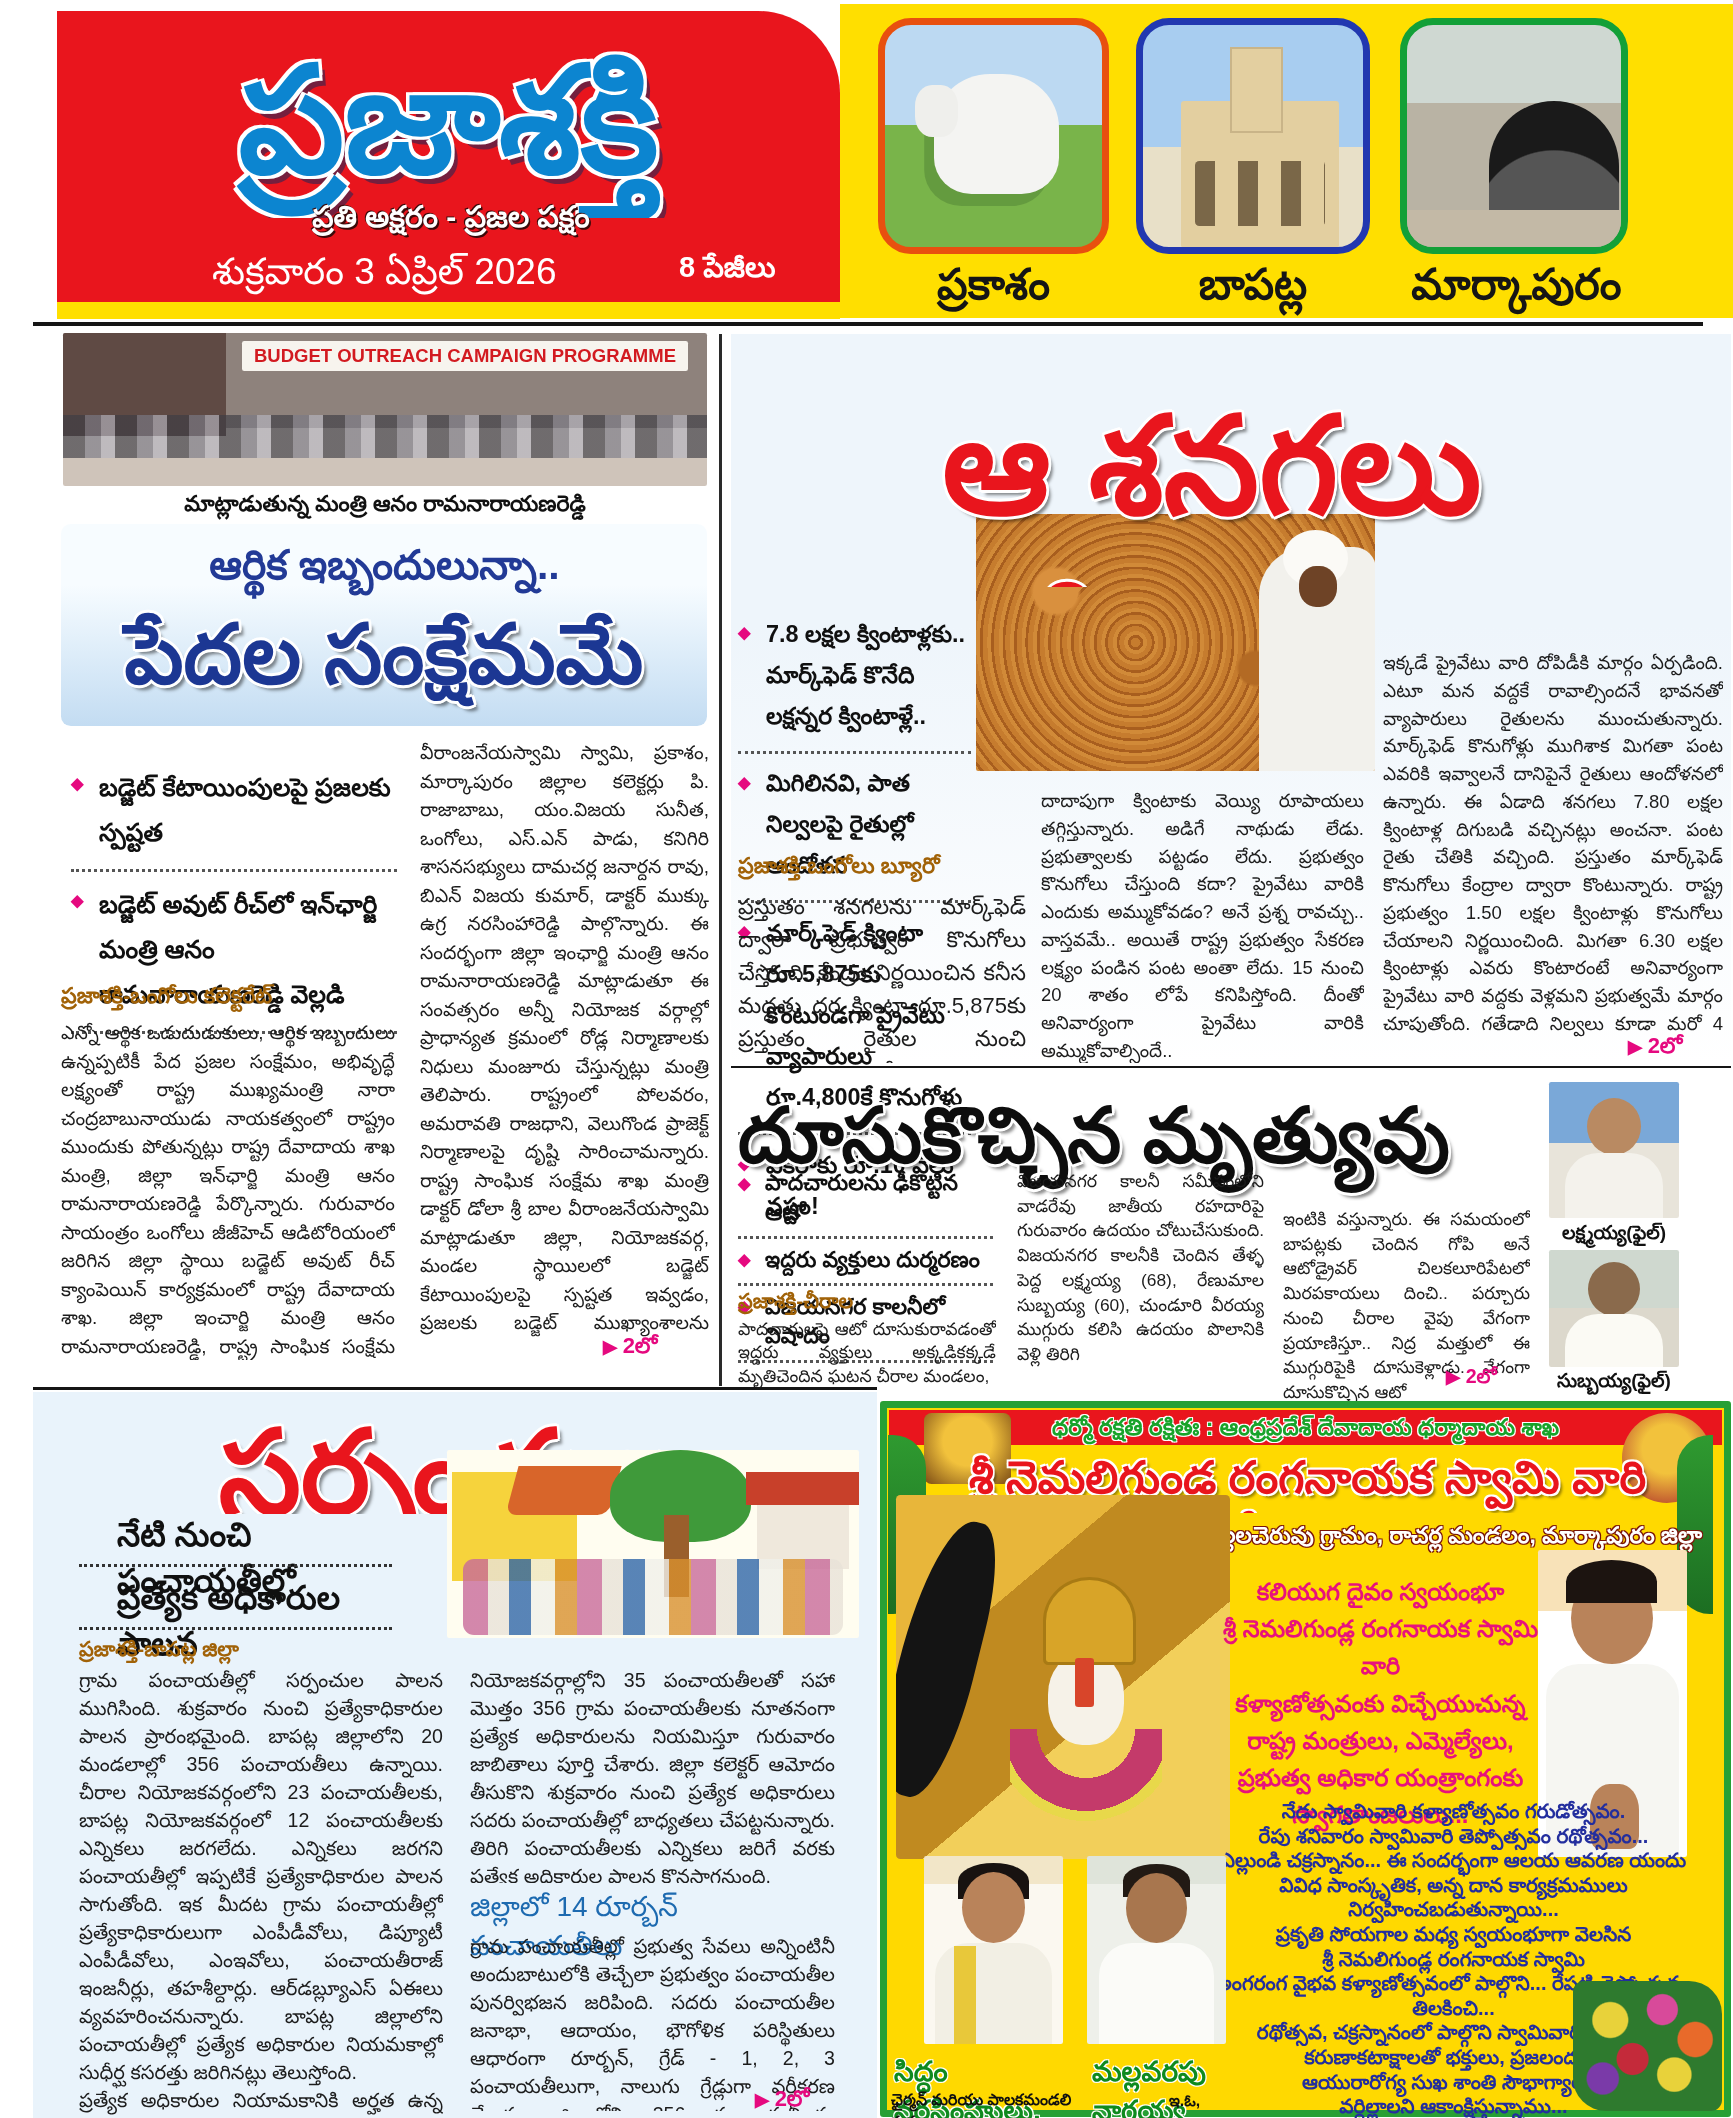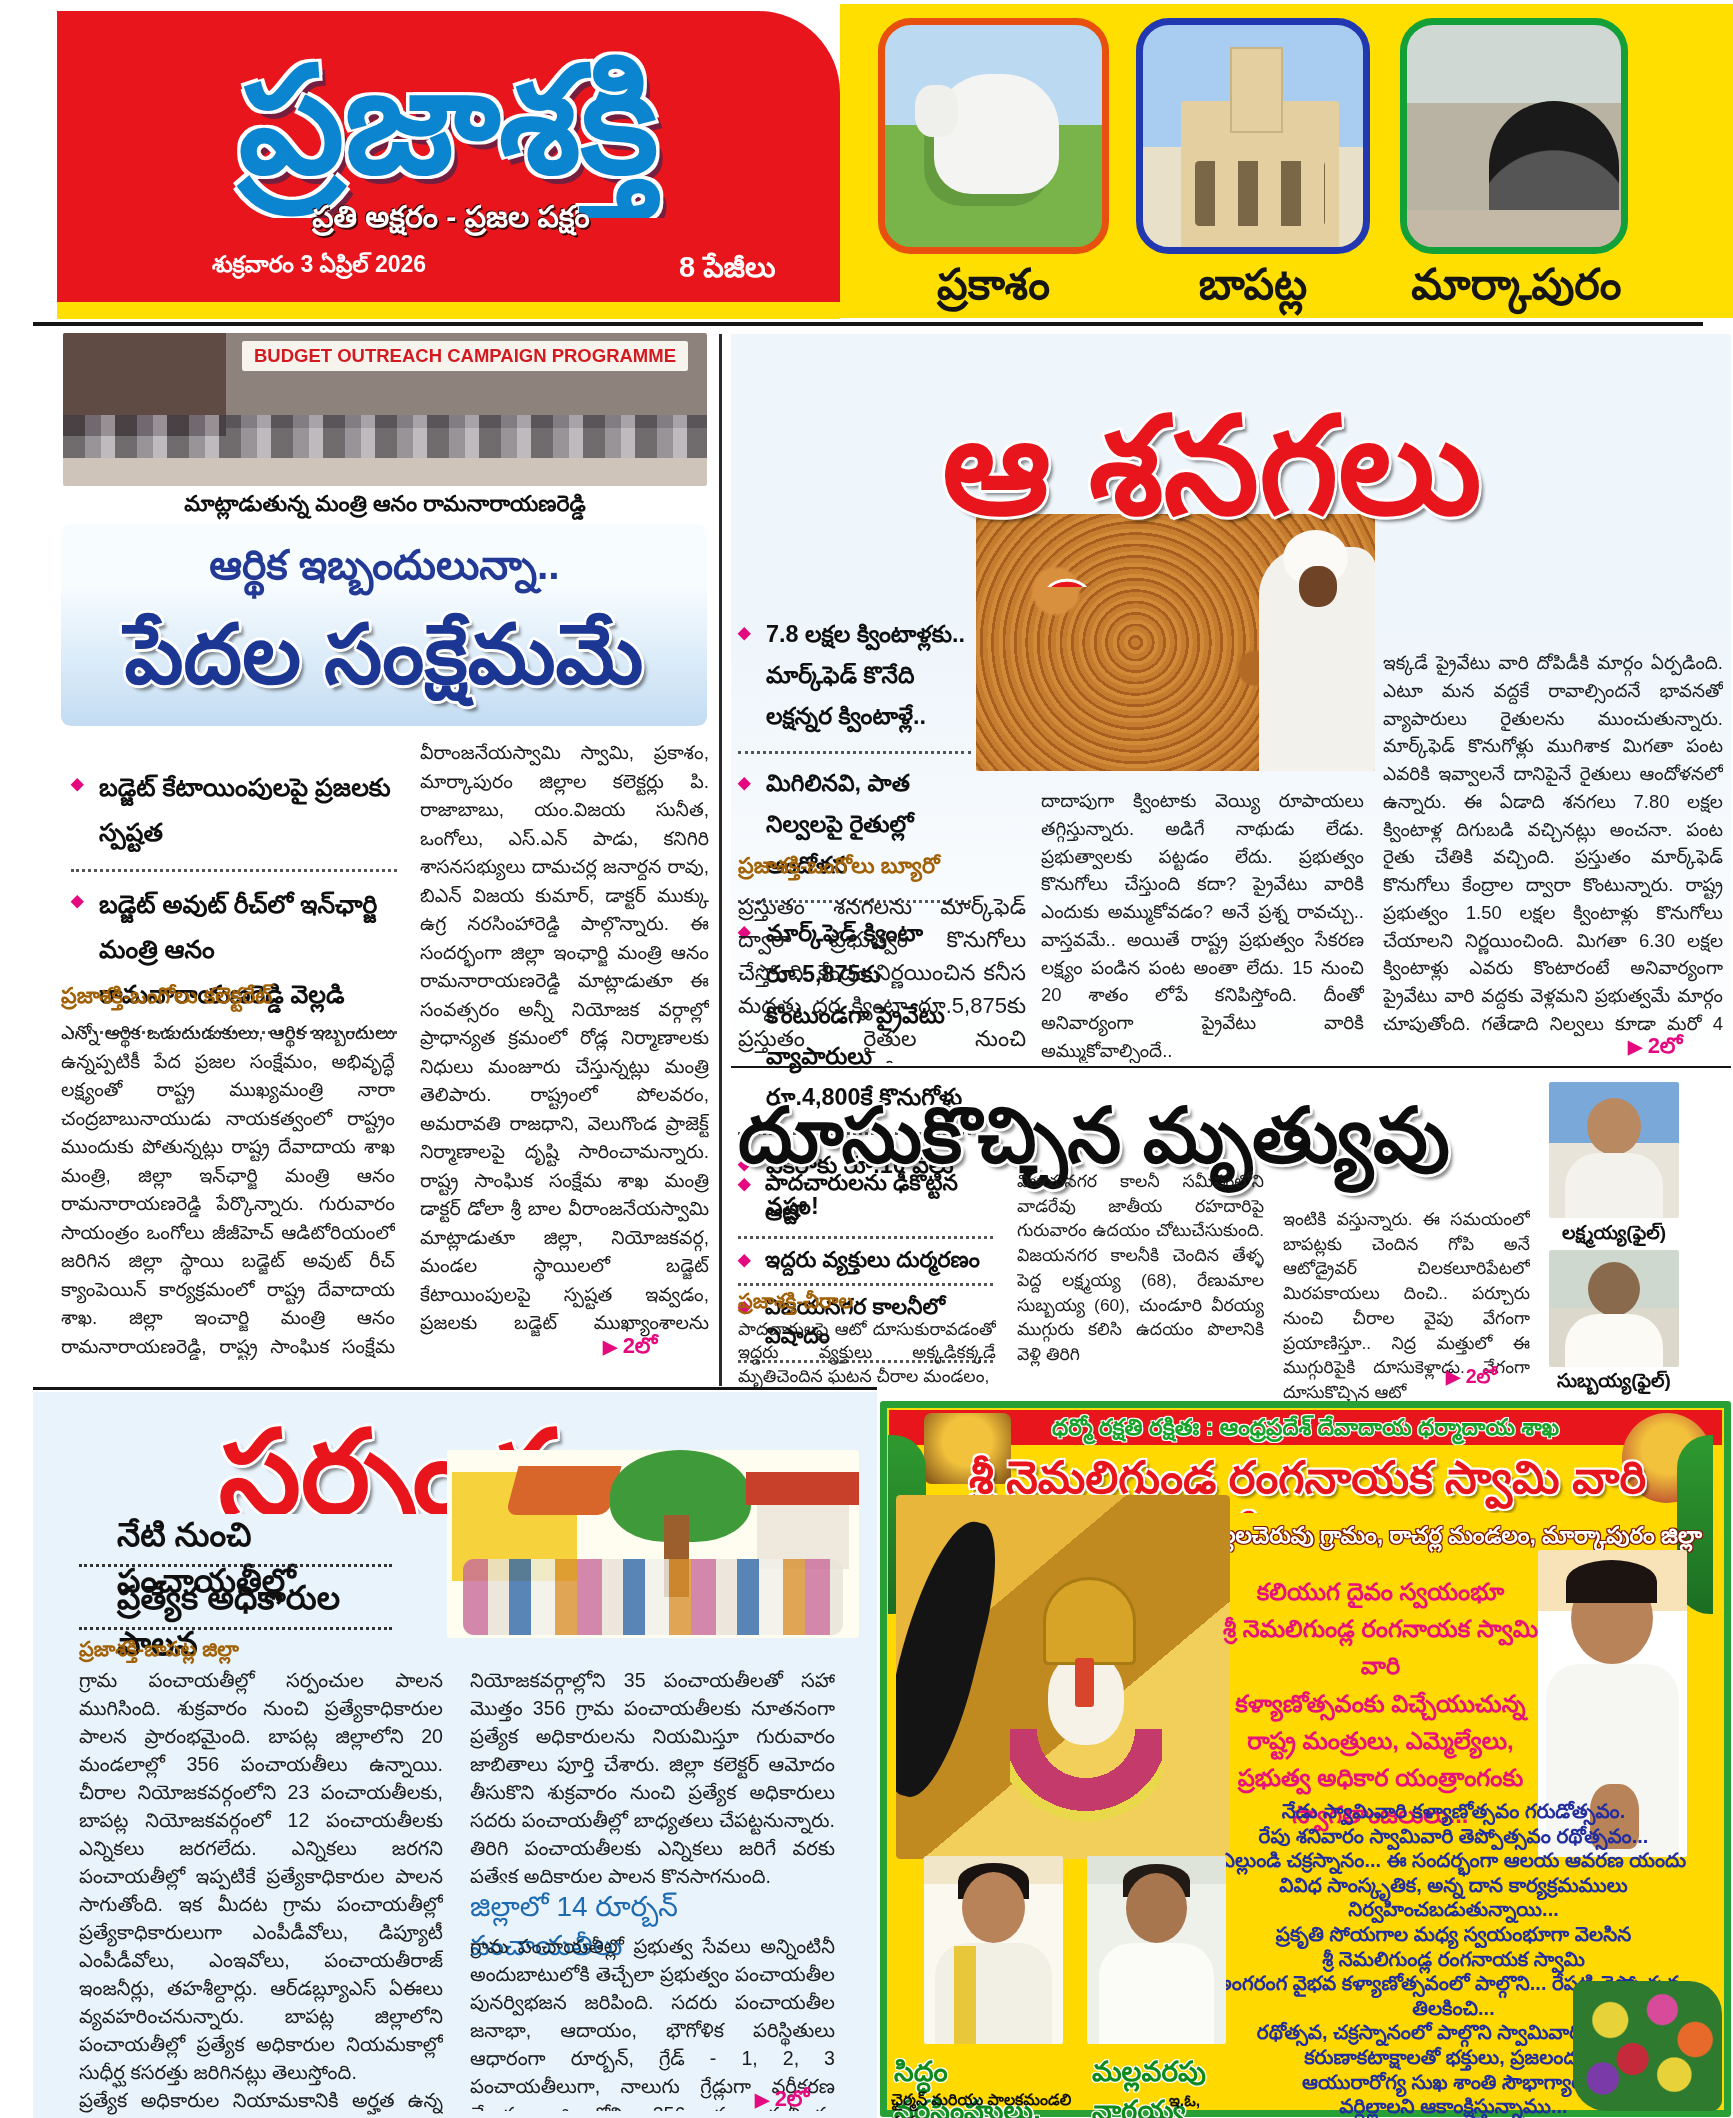--- a/index.html
+++ b/index.html
@@ -28,21 +28,21 @@
 </head>
 <body>
 
 <div class="page">
 
   <div class="abs" style="left:57px;top:11px;width:783px;height:291px;background:#e9151d;border-radius:0 82px 0 0;"></div>
   <div class="abs ctr" style="left:71px;top:27px;width:755px;height:179px;font-size:149px;line-height:1.1;font-weight:bold;color:#0c85d0;
               text-shadow:-3.3px -3.3px 0 #fff,3.3px -3.3px 0 #fff,-3.3px 3.3px 0 #fff,3.3px 3.3px 0 #fff,6.5px 7.6px 0 rgba(20,40,90,.55);overflow:hidden;margin-top:12px;">ప్రజాశక్తి</div>
   <div class="abs ctr" style="left:179px;top:200px;width:544px;font-size:30px;font-weight:bold;color:#fff;
               text-shadow:1.6px 1.6px 0 #3a0a0a,-1.1px -1.1px 0 #3a0a0a;">ప్రతి అక్షరం - ప్రజల పక్షం</div>
-  <div class="abs" style="left:212px;top:251px;width:348px;font-size:23px;font-weight:bold;color:#fff;">శుక్రవారం 3 ఏప్రిల్ 2026</div>
+  <div class="abs" style="left:212px;top:251px;width:348px;font-size:37px;font-weight:normal;color:#fff;">శుక్రవారం 3 ఏప్రిల్ 2026</div>
   <div class="abs" style="left:679px;top:251px;width:141px;font-size:29px;font-weight:bold;color:#fff;">8 పేజీలు</div>
 
   <div class="abs" style="left:840px;top:4.3px;width:894px;height:314px;background:#ffdf00;"></div>
   <div class="abs" style="left:57px;top:302px;width:783px;height:17px;background:#ffdf00;"></div>
 
   <div class="abs card" style="left:878px;top:18px;width:231px;height:236px;border:7px solid #e8500f;background:linear-gradient(#bcd9f2 0 45%,#79b44a 45% 100%);">
     <div class="abs" style="left:49px;top:49px;width:125px;height:120px;background:#f4f4f2;border-radius:45% 45% 30% 30%;box-shadow:-9.8px 12px 0 rgba(40,80,30,.25);"></div>
     <div class="abs" style="left:30px;top:60px;width:43px;height:52px;background:#efefec;border-radius:40%;"></div>
   </div>
   <div class="abs ctr" style="left:878px;top:260px;width:231px;font-size:43px;font-weight:bold;color:#151515;">ప్రకాశం</div>

